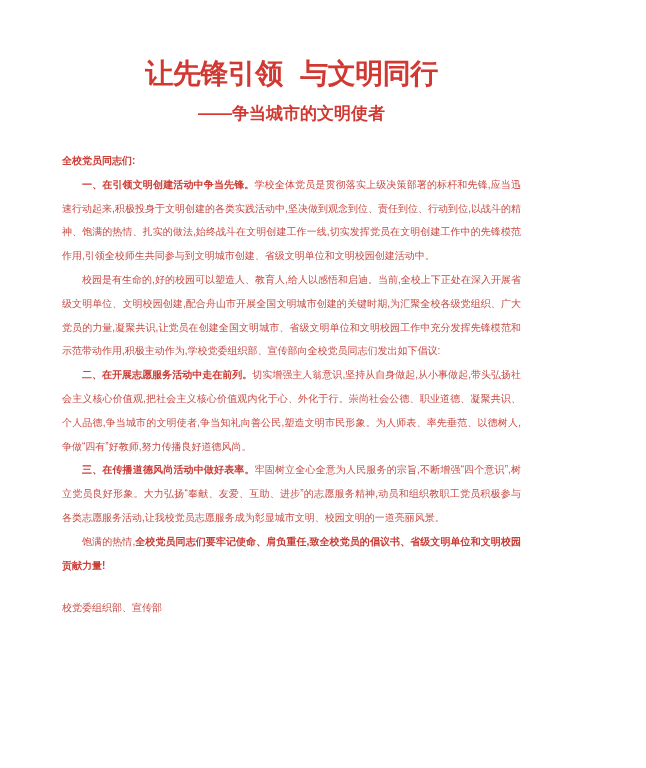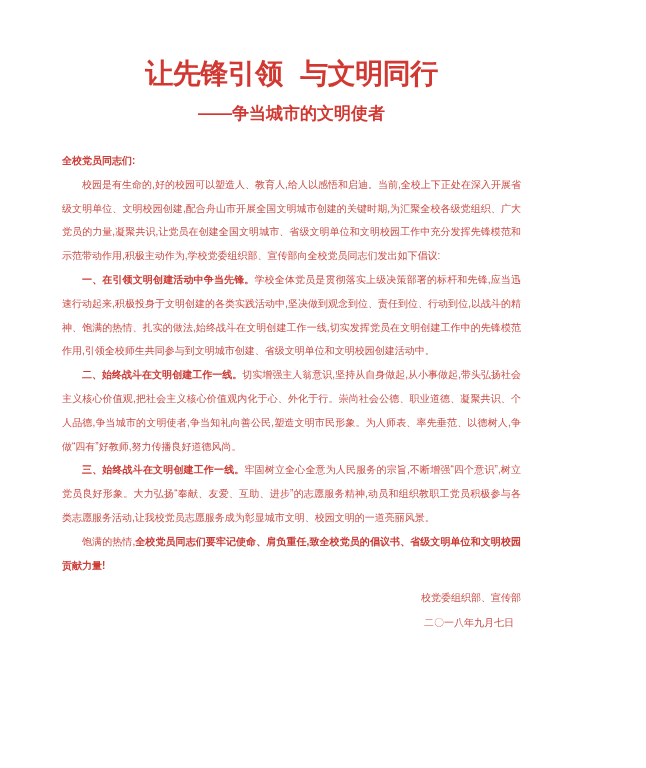--- a/index.html
+++ b/index.html
@@ -49,22 +49,22 @@
   }
   .para {
     margin: 0;
     text-indent: 2em;
   }
   .seg-bold {
     font-weight: 700;
     color: var(--bold-red, #cc3d37);
   }
   .signature-block {
-    margin-top: 8px;
-    text-align: right;
+    margin-top: 18px;
+    text-align: left;
     line-height: 25px;
     color: var(--body-red, #c94a43);
   }
   .signature-block p {
     margin: 0;
   }
   .doc-date {
     padding-right: 7px;
   }
 </style>
@@ -72,25 +72,24 @@
 <body>
 
 <div class="page">
   <h1 class="doc-title">让先锋引领 与文明同行</h1>
   <h2 class="doc-subtitle">——争当城市的文明使者</h2>
 
   <div class="doc-body">
     <p class="salutation">全校党员同志们:</p>
 
     <div>
+        <p class="para"><span class="seg-bold">一、在引领文明创建活动中争当先锋。</span><span>学校全体党员是贯彻落实上级决策部署的标杆和先锋,应当迅速行动起来,积极投身于文明创建的各类实践活动中,坚决做到观念到位、责任到位、行动到位,以战斗的精神、饱满的热情、扎实的做法,始终战斗在文明创建工作一线,切实发挥党员在文明创建工作中的先锋模范作用,引领全校师生共同参与到文明城市创建、省级文明单位和文明校园创建活动中。</span></p>
         <p class="para"><span>校园是有生命的,好的校园可以塑造人、教育人,给人以感悟和启迪。当前,全校上下正处在深入开展省级文明单位、文明校园创建,配合舟山市开展全国文明城市创建的关键时期,为汇聚全校各级党组织、广大党员的力量,凝聚共识,让党员在创建全国文明城市、省级文明单位和文明校园工作中充分发挥先锋模范和示范带动作用,积极主动作为,学校党委组织部、宣传部向全校党员同志们发出如下倡议:</span></p>
-        <p class="para"><span class="seg-bold">一、在引领文明创建活动中争当先锋。</span><span>学校全体党员是贯彻落实上级决策部署的标杆和先锋,应当迅速行动起来,积极投身于文明创建的各类实践活动中,坚决做到观念到位、责任到位、行动到位,以战斗的精神、饱满的热情、扎实的做法,始终战斗在文明创建工作一线,切实发挥党员在文明创建工作中的先锋模范作用,引领全校师生共同参与到文明城市创建、省级文明单位和文明校园创建活动中。</span></p>
-        <p class="para"><span class="seg-bold">二、始终战斗在文明创建工作一线。</span><span>切实增强主人翁意识,坚持从自身做起,从小事做起,带头弘扬社会主义核心价值观,把社会主义核心价值观内化于心、外化于行。崇尚社会公德、职业道德、凝聚共识、个人品德,争当城市的文明使者,争当知礼向善公民,塑造文明市民形象。为人师表、率先垂范、以德树人,争做“四有”好教师,努力传播良好道德风尚。</span></p>
-        <p class="para"><span class="seg-bold">三、始终战斗在文明创建工作一线。</span><span>牢固树立全心全意为人民服务的宗旨,不断增强“四个意识”,树立党员良好形象。大力弘扬“奉献、友爱、互助、进步”的志愿服务精神,动员和组织教职工党员积极参与各类志愿服务活动,让我校党员志愿服务成为彰显城市文明、校园文明的一道亮丽风景。</span></p>
+        <p class="para"><span class="seg-bold">二、在开展志愿服务活动中走在前列。</span><span>切实增强主人翁意识,坚持从自身做起,从小事做起,带头弘扬社会主义核心价值观,把社会主义核心价值观内化于心、外化于行。崇尚社会公德、职业道德、凝聚共识、个人品德,争当城市的文明使者,争当知礼向善公民,塑造文明市民形象。为人师表、率先垂范、以德树人,争做“四有”好教师,努力传播良好道德风尚。</span></p>
+        <p class="para"><span class="seg-bold">三、在传播道德风尚活动中做好表率。</span><span>牢固树立全心全意为人民服务的宗旨,不断增强“四个意识”,树立党员良好形象。大力弘扬“奉献、友爱、互助、进步”的志愿服务精神,动员和组织教职工党员积极参与各类志愿服务活动,让我校党员志愿服务成为彰显城市文明、校园文明的一道亮丽风景。</span></p>
         <p class="para"><span>饱满的热情,</span><span class="seg-bold">全校党员同志们要牢记使命、肩负重任,致全校党员的倡议书、省级文明单位和文明校园贡献力量!</span></p>
       </div>
 
     <div class="signature-block">
       <p class="doc-signature">校党委组织部、宣传部</p>
-      <p class="doc-date">二〇一八年九月七日</p>
     </div>
   </div>
 </div>
 
 </body></html>

